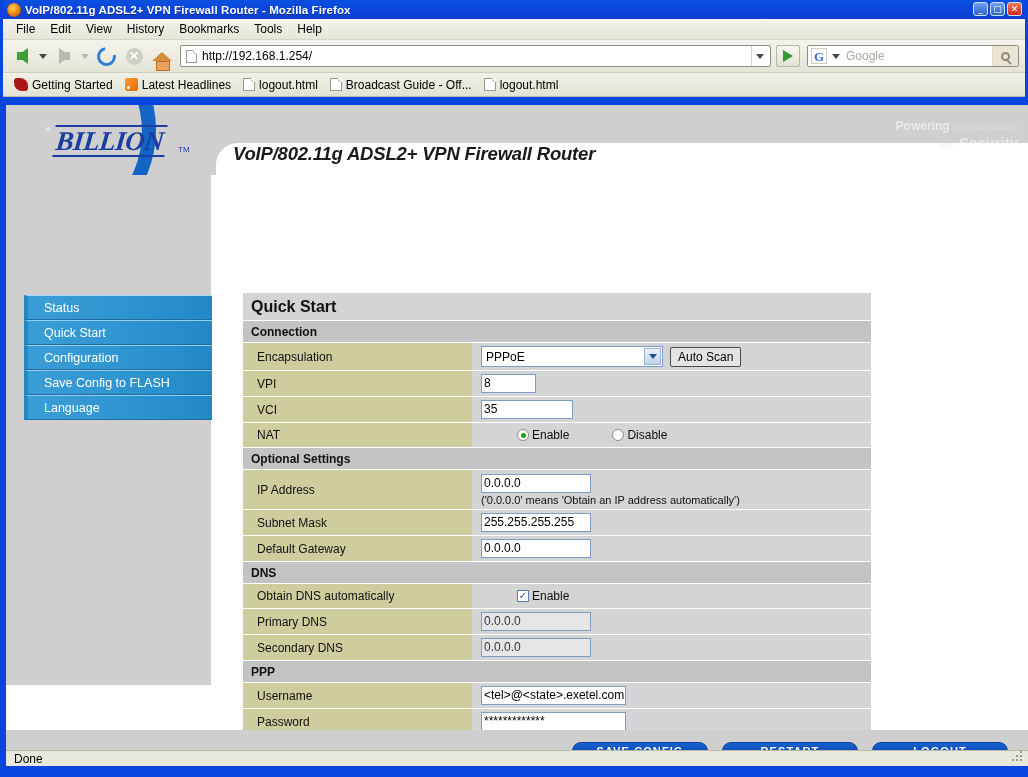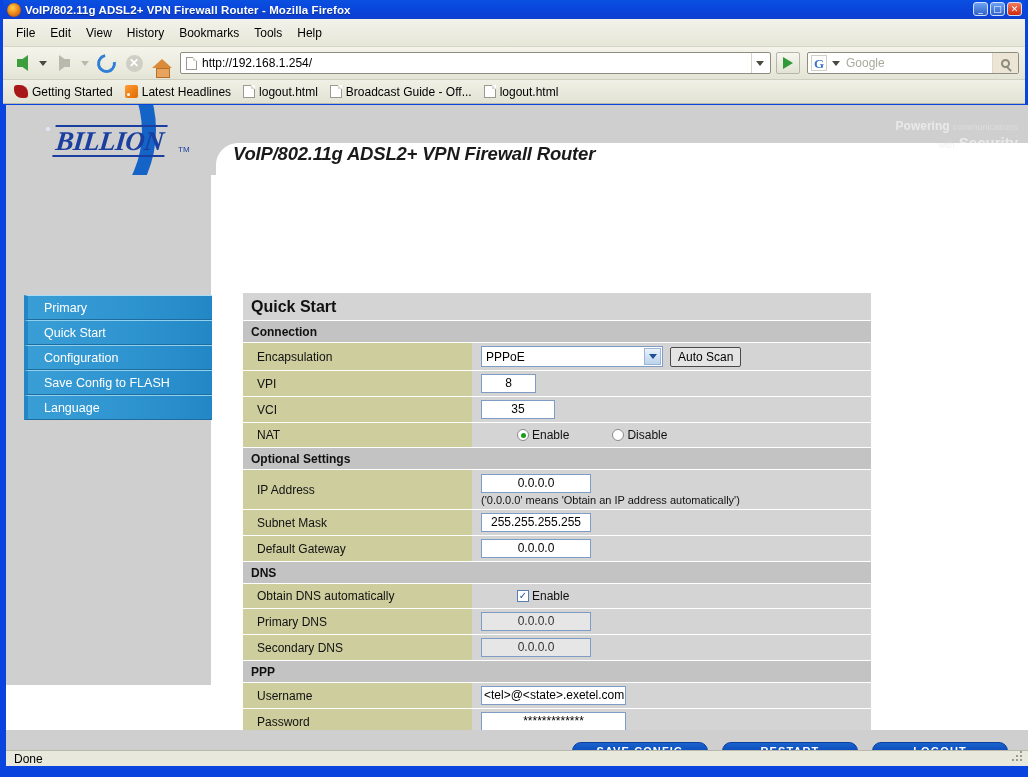--- a/index.html
+++ b/index.html
@@ -49,21 +49,21 @@
   #wbtns .min { background: linear-gradient(to bottom,#6ea2f2,#2f62c8); }
   #wbtns .max { background: linear-gradient(to bottom,#6ea2f2,#2f62c8); }
   #wbtns .cls { background: linear-gradient(to bottom,#f27b5c,#d02a0e); }
 
   
   #chrome {
     background: #e8e8dc;
     border-left: 0; border-right: 0;
   }
   #menubar {
-    height: 28px;
+    height: 21px;
     background: linear-gradient(to bottom,#f2f2ea 0%,#e6e6d8 100%);
     display: flex; align-items: center; padding-left: 6px; gap: 1px;
     border-bottom: 1px solid #d7d7c8;
   }
   #menubar span {
     padding: 2px 7px; font-size: 12px; color: #000;
   }
 
   #navbar {
     height: 33px;
@@ -244,31 +244,31 @@
     border-bottom:1px solid #fff;
   }
   .row { display:flex; border-bottom:1px solid #fff; min-height:25px; }
   .lbl {
     width:229px; flex:none;
     background:#cdcd9e; color:#111; font-size:12px;
     padding:5px 0 5px 14px; display:flex; align-items:center;
   }
   .val {
     flex:1; background:#d4d4d4; padding:3px 0 3px 9px;
-    display:flex; align-items:center; gap:7px;text-align:center;
+    display:flex; align-items:center; gap:7px;
   }
   .val.col { flex-direction:column; align-items:flex-start; gap:1px; padding-top:4px; padding-bottom:3px; }
 
   .tb {
     height:19px; border:1px solid #7e9cc4; background:#fff;
     font-size:12px; color:#000; padding:0 2px; line-height:17px;
     font-family:"Liberation Sans", sans-serif; white-space:nowrap; overflow:hidden;
   }
   .tb.w55 { width:55px; }
-  .tb.w70 { width:74px; }
+  .tb.w70 { width:92px; }
   .tb.w125 { width:110px; }
   .tb.w155 { width:145px; }
   .tb.dis { background:#e6e6e6; color:#333; }
 
   .sel {
     width:182px; height:21px; border:1px solid #7e9cc4; background:#fff;
     display:flex; align-items:center; font-size:12px; padding-left:4px; position:relative;
   }
   .sel .sarrow {
     position:absolute; right:1px; top:1px; width:17px; height:17px;
@@ -429,21 +429,21 @@
         <div class="l2"><em>with</em>
           <span>Security</span></div>
       </div>
     </div>
 
     <div id="pagebody">
       <div id="greyleft"></div>
       <div id="whitepanel"></div>
 
       <div id="menu">
-        <div class="mitem first">Primary</div>
+        <div class="mitem first">Status</div>
         <div class="mitem">Quick Start</div>
         <div class="mitem">Configuration</div>
         <div class="mitem">Save Config to FLASH</div>
         <div class="mitem">Language</div>
       </div>
 
       <div id="content">
         <div id="qstitle">Quick Start</div>
 
         <div class="sectbar">Connection</div>

